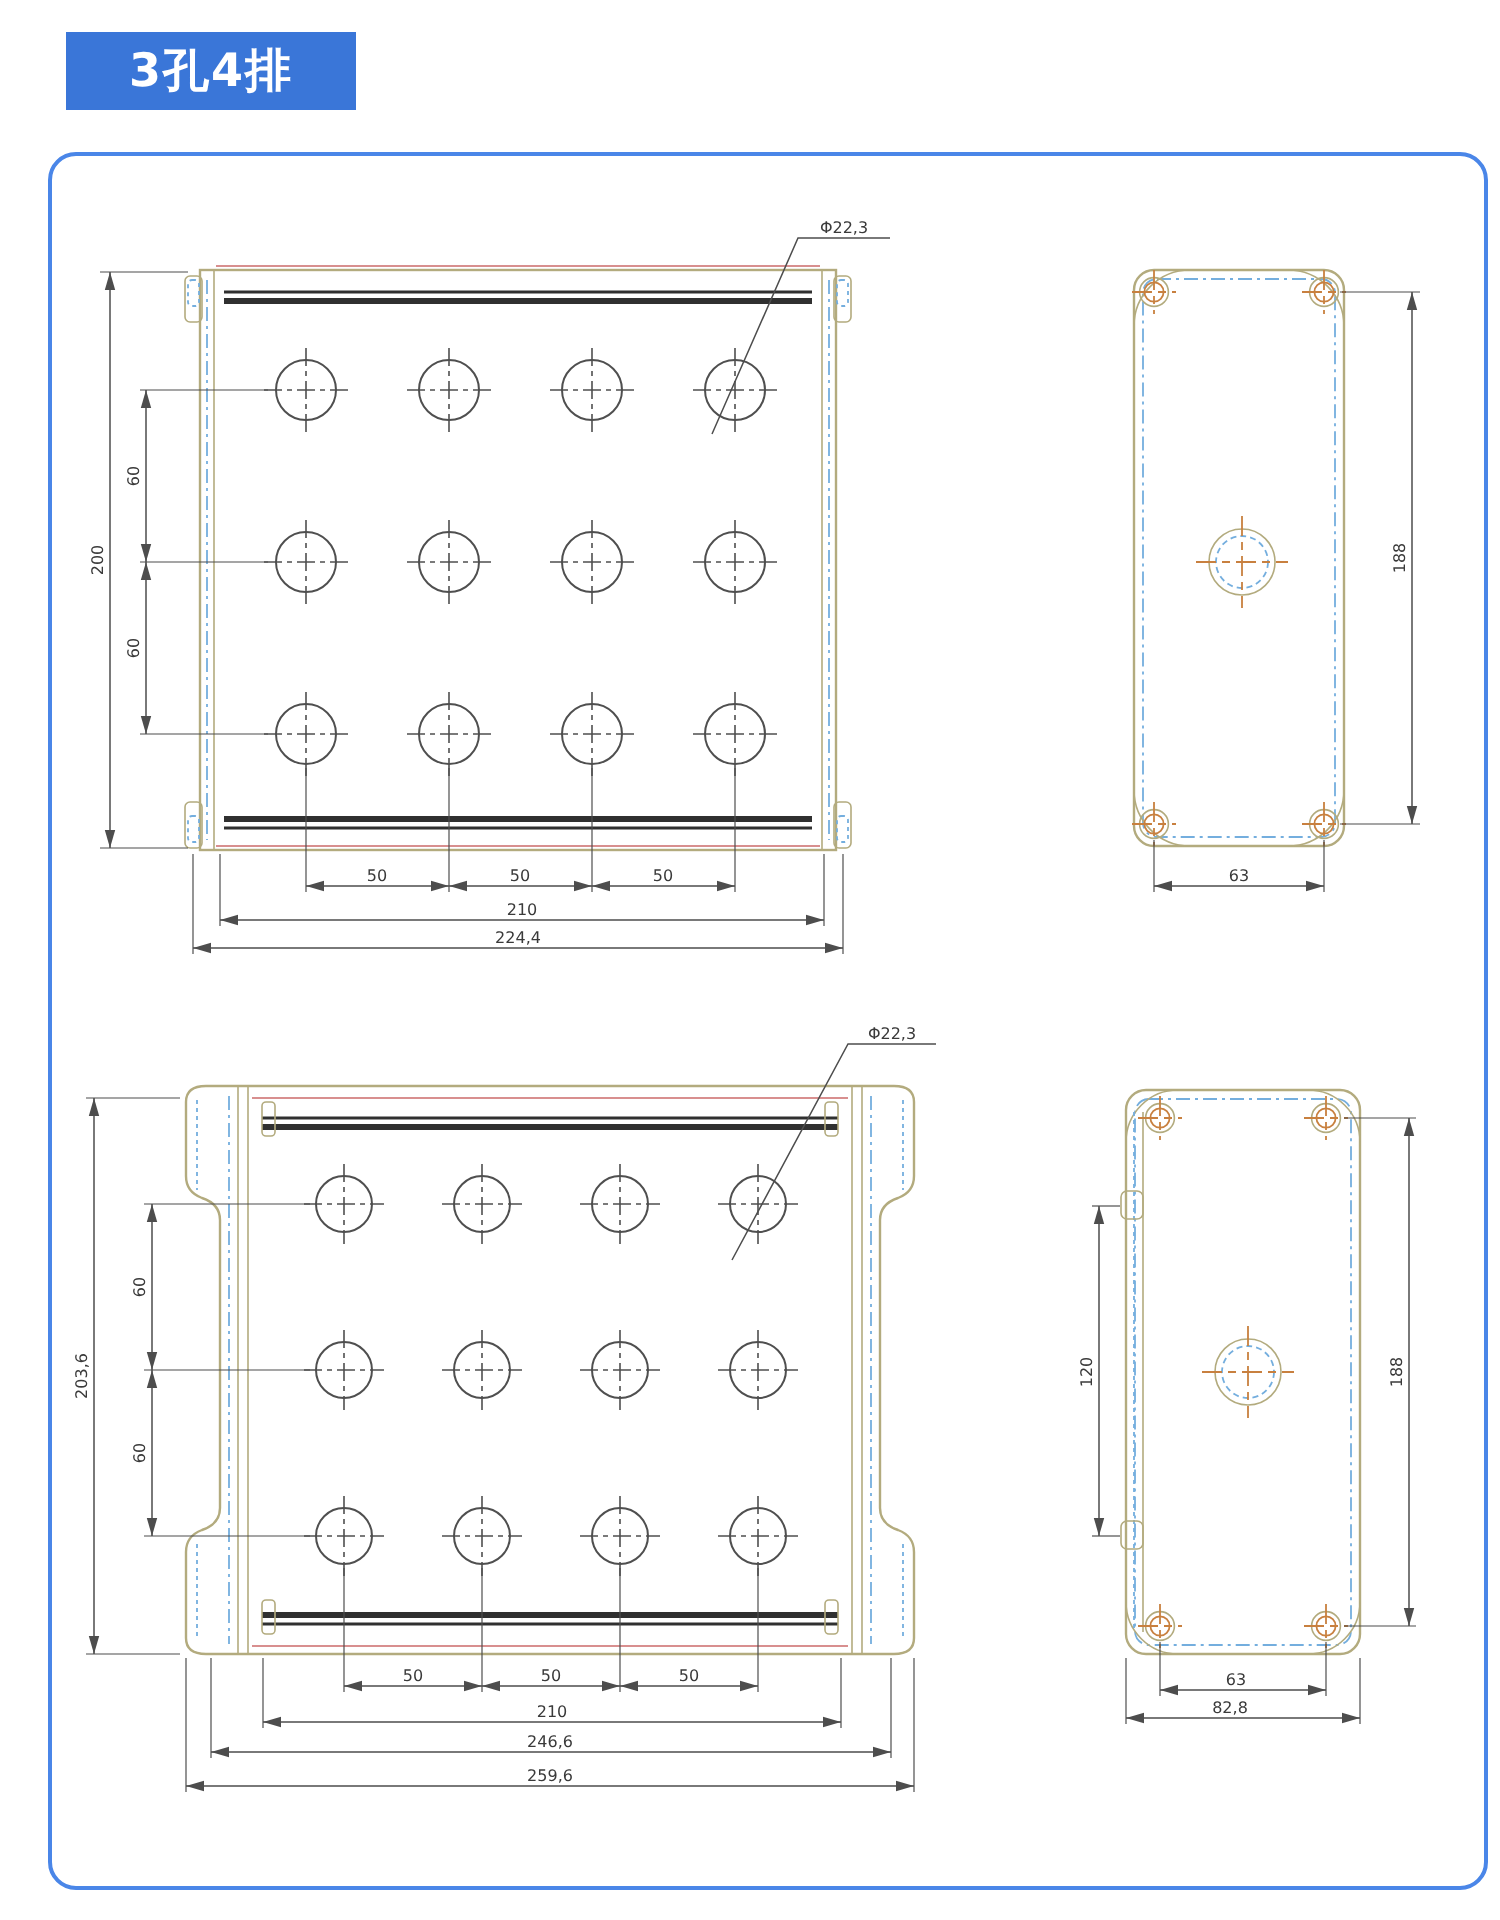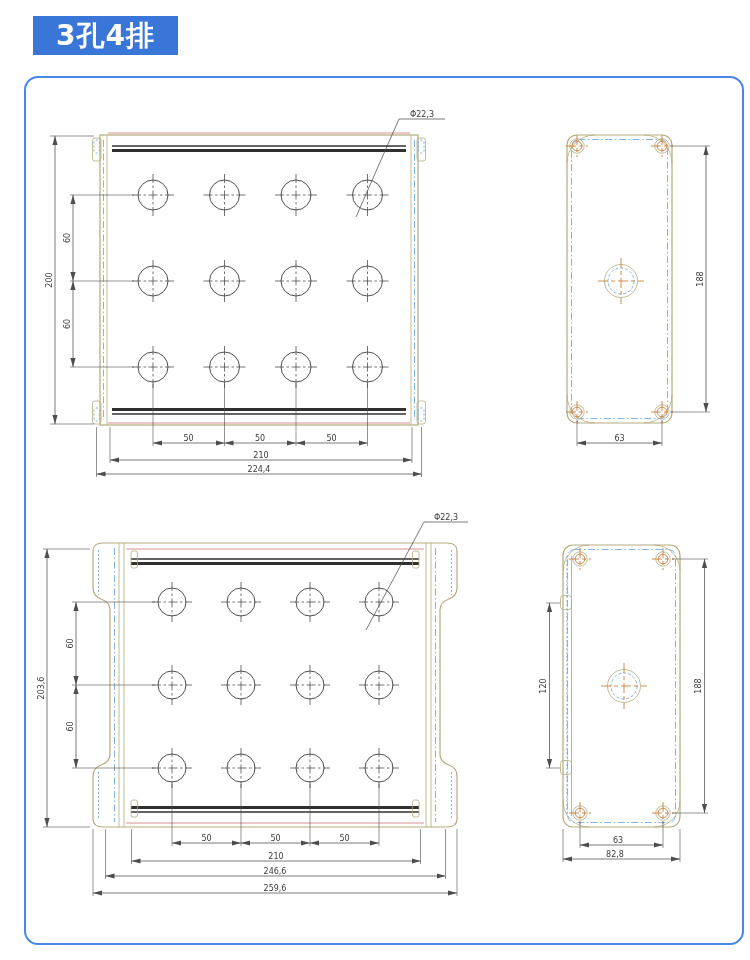--- a/index.html
+++ b/index.html
@@ -1,18 +1,18 @@
 <!DOCTYPE html>
 <html><head>
 <meta charset="utf-8">
 <style>
   html,body{margin:0;padding:0;background:#ffffff;}
   body{width:750px;height:960px;position:relative;font-family:"DejaVu Sans",sans-serif;overflow:hidden;}
   .badge{position:absolute;left:33px;top:16px;width:145px;height:39px;background:#3a76d8;
-         color:#fff;font-size:28px;font-weight:bold;display:flex;align-items:center;justify-content:center;
+         color:#fff;font-size:23px;font-weight:bold;display:flex;align-items:center;justify-content:center;
          letter-spacing:1px;}
   .panel{position:absolute;left:24px;top:76px;width:716px;height:865px;border:2px solid #4a86e8;
          border-radius:14px;background:#fff;}
   svg{position:absolute;left:0;top:0;}
   .tan{stroke:#b3ab7e;fill:none;stroke-width:1.2;}
   .tanthin{stroke:#b3ab7e;fill:none;stroke-width:0.8;}
   .bdash{stroke:#74aede;fill:none;stroke-width:0.9;stroke-dasharray:7 2.5 1.5 2.5;}
   .bdense{stroke:#74aede;fill:none;stroke-width:0.9;stroke-dasharray:2 2;}
   .bcirc{stroke:#74aede;fill:none;stroke-width:0.9;stroke-dasharray:3 2;}
   .red{stroke:#d88f8f;fill:none;stroke-width:1.1;}

